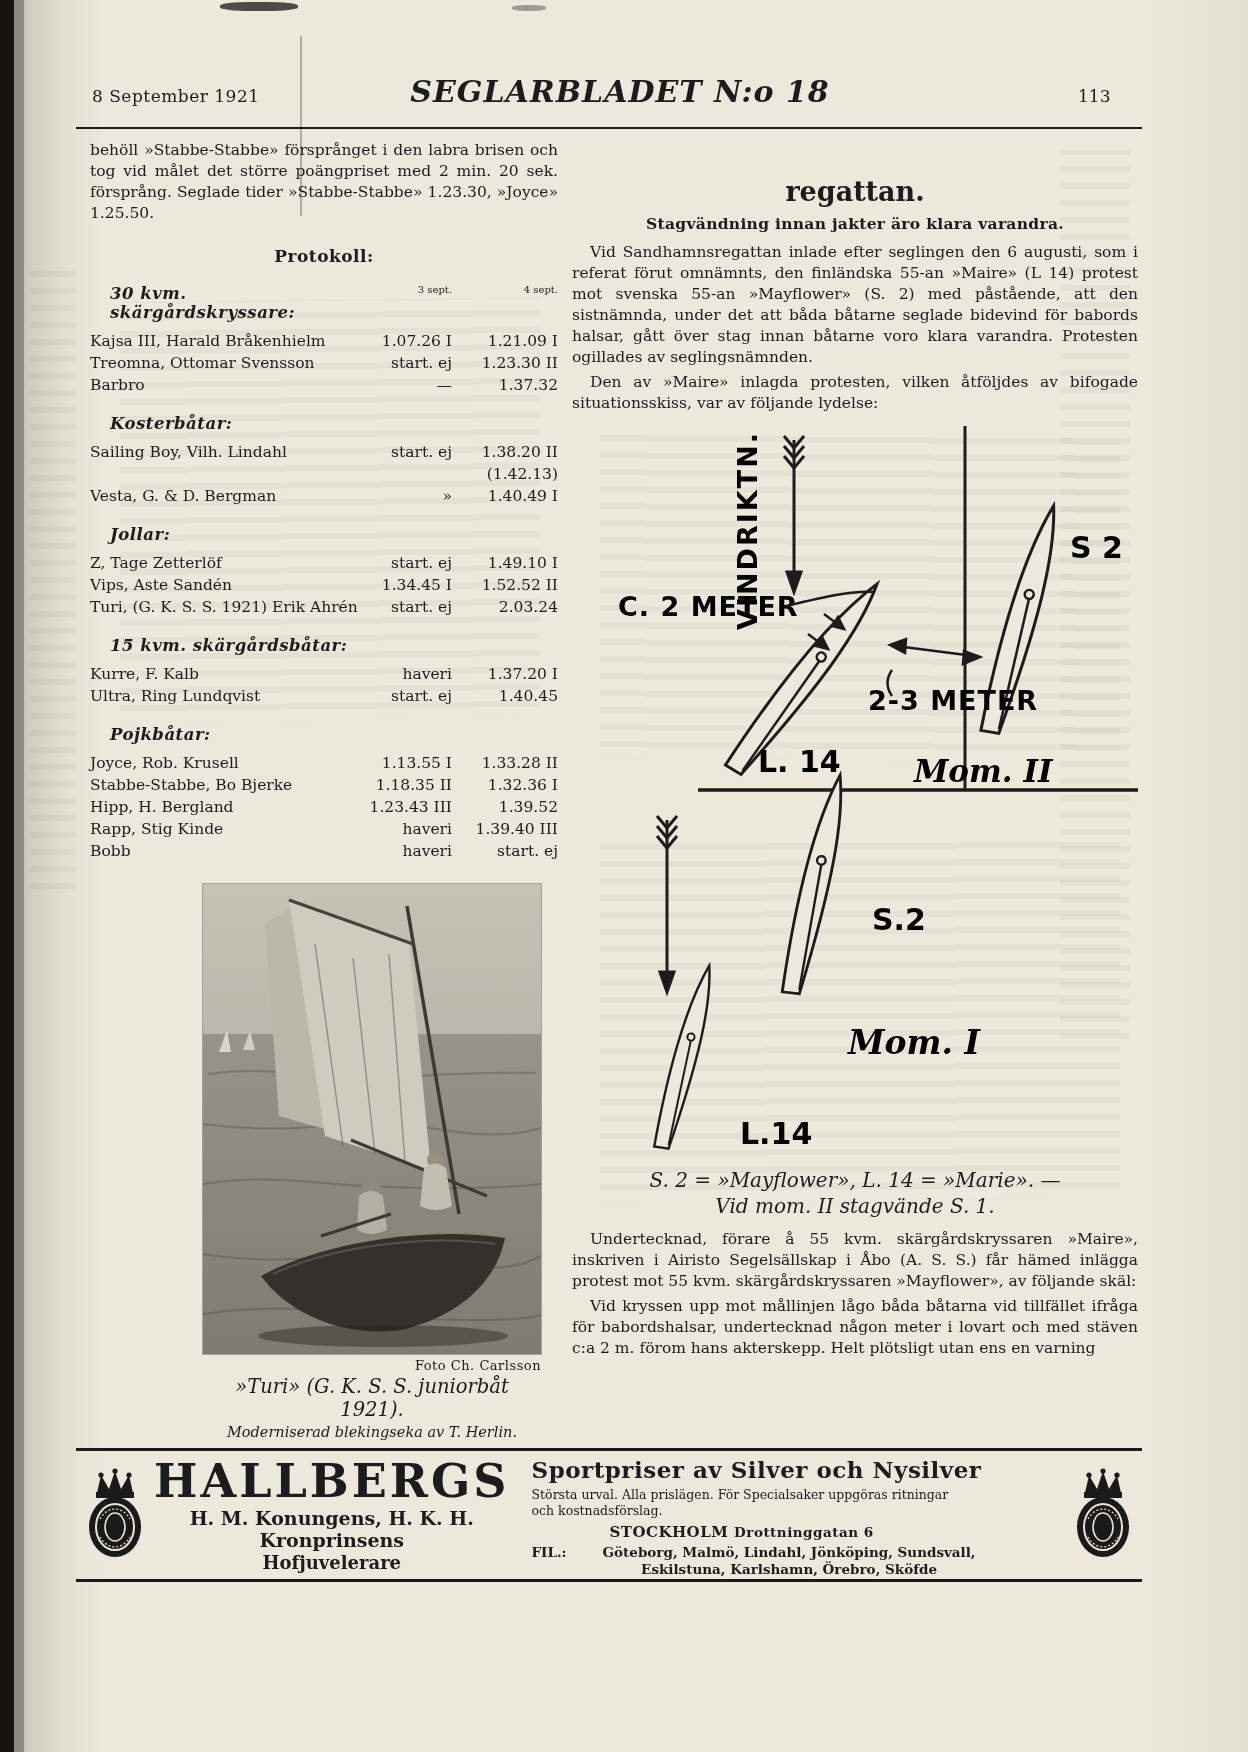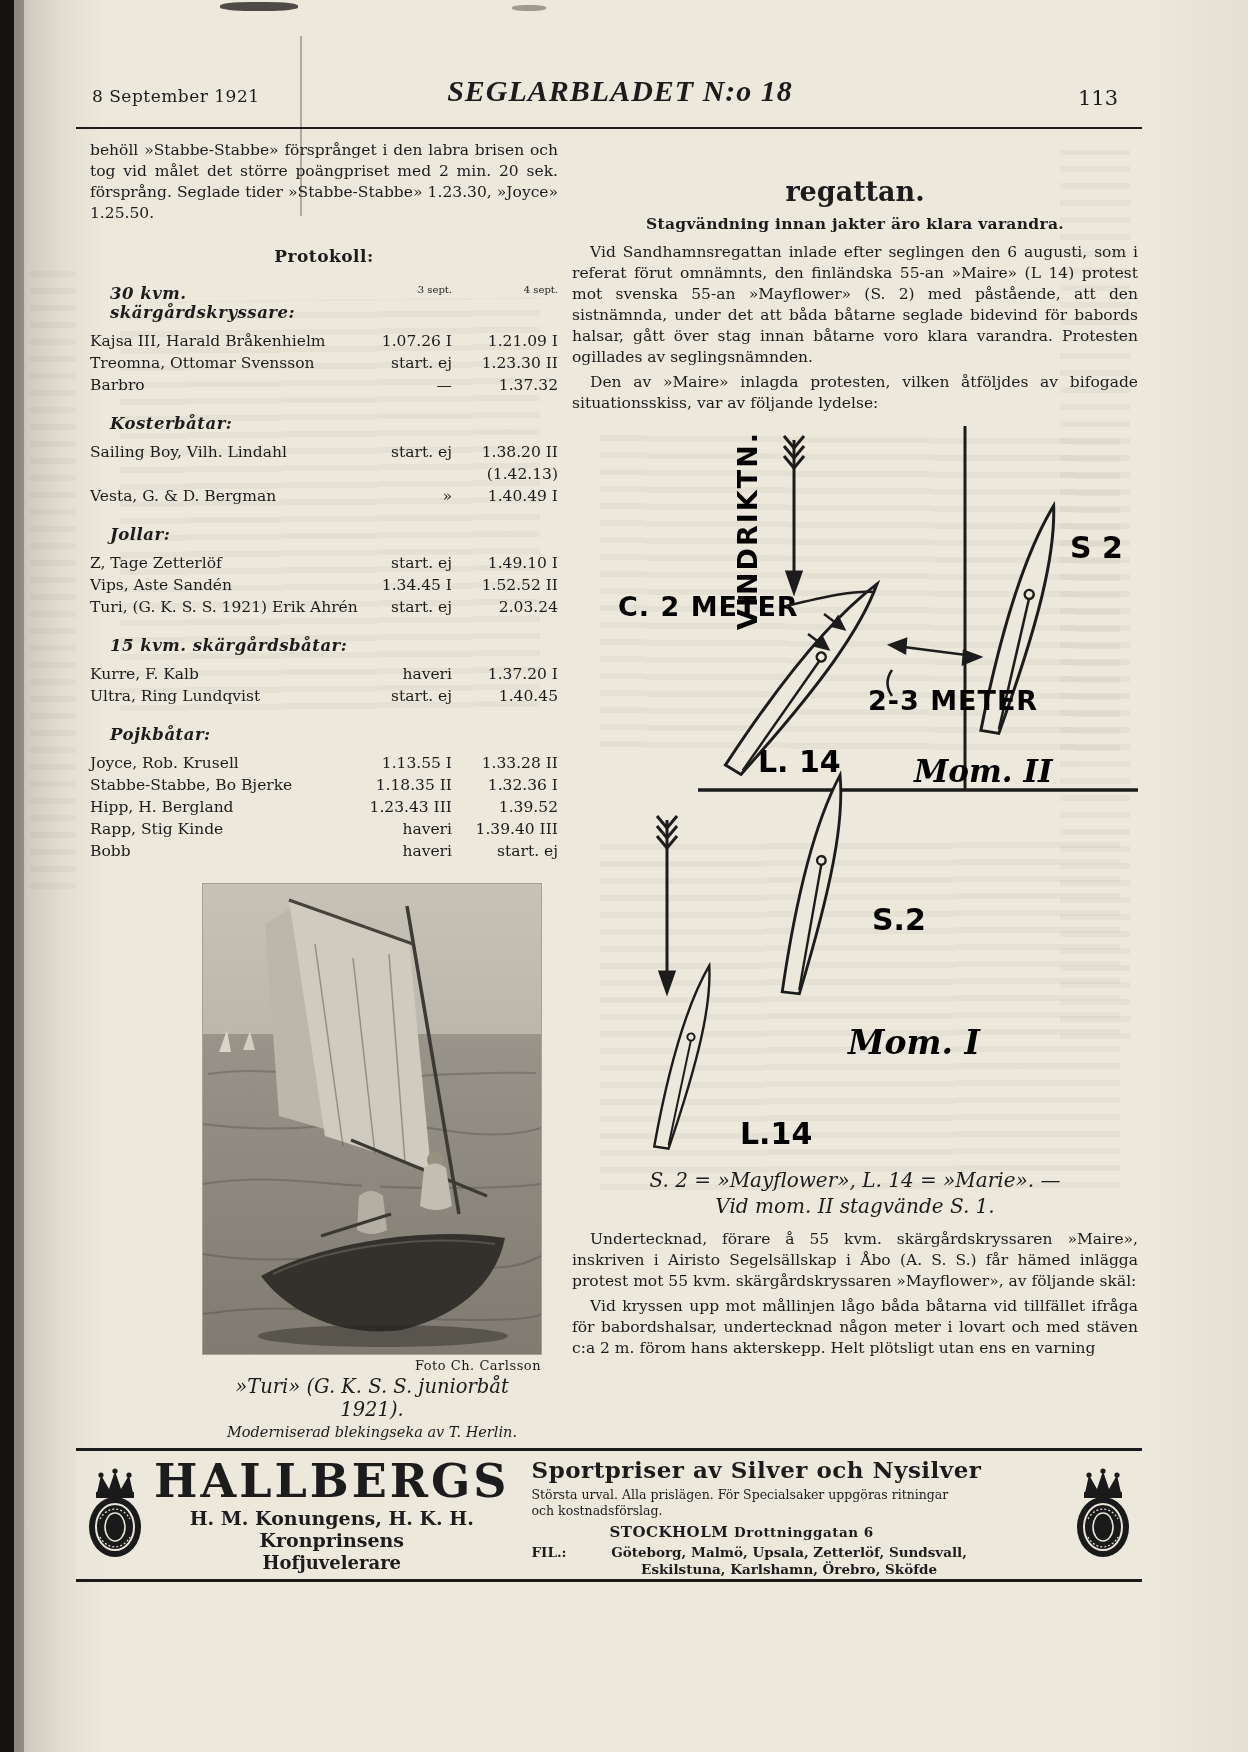--- a/index.html
+++ b/index.html
@@ -8,22 +8,22 @@
     font-family:"DejaVu Serif","Liberation Serif",serif;color:#1c1c1c;}
   .scan-strip{position:absolute;left:0;top:0;width:14px;height:1752px;background:#151310;}
   .scan-strip2{position:absolute;left:14px;top:0;width:10px;height:1752px;background:rgba(40,38,34,.35);}
   .topmark{position:absolute;background:rgba(25,23,20,.75);border-radius:40%;}
   .crease{position:absolute;left:300px;top:36px;width:2px;height:180px;background:rgba(60,55,48,.35);}
   .ghost{position:absolute;z-index:0;opacity:.55;
     background:repeating-linear-gradient(0deg,rgba(0,0,0,0) 0 11px,rgba(108,98,82,.10) 11px 17px);}
   
   .hdr-date{position:absolute;left:92px;top:86px;font-size:17px;letter-spacing:.5px;}
   .masthead{position:absolute;left:340px;top:74px;width:560px;text-align:center;font-size:30px;
-    font-style:italic;font-weight:bold;letter-spacing:1px;font-family:Liberation Serif, serif;}
-  .pageno{position:absolute;left:1078px;top:86px;font-size:21px;}
+    font-style:italic;font-weight:bold;letter-spacing:1px;}
+  .pageno{position:absolute;left:1078px;top:86px;font-size:17px;}
   .hdr-rule{position:absolute;left:76px;top:127px;width:1066px;height:2px;background:#1c1c1c;}
   
   .col{position:absolute;top:140px;z-index:1;}
   .col-left{left:90px;width:468px;}
   .col-right{left:572px;width:566px;}
   .body-p{font-size:15.5px;line-height:21px;text-align:justify;margin:0 0 4px 0;}
   .indent{text-indent:18px;}
   .protokoll{text-align:center;font-weight:bold;font-size:17px;margin:22px 0 10px 0;letter-spacing:.5px;}
   .rsection{margin-top:18px;}
   .rhead{display:flex;font-size:16.5px;margin-bottom:8px;}
@@ -350,21 +350,21 @@
     <div class="ad-right">
       <div class="ad-head">Sportpriser av Silver och Nysilver</div>
       <div class="ad-body">Största urval. Alla prislägen. För Specialsaker uppgöras ritningar och kostnadsförslag.</div>
       <div class="ad-city">
         <span>STOCKHOLM</span>
         <span class="ad-street">Drottninggatan 6</span>
       </div>
       <div class="ad-fil">
         <span>FIL.:</span>
         <span class="ad-fil-lines">
-          <span>Göteborg, Malmö, Upsala, Zetterlöf, Sundsvall,</span><br>
+          <span>Göteborg, Malmö, Lindahl, Jönköping, Sundsvall,</span><br>
           <span>Eskilstuna, Karlshamn, Örebro, Sköfde</span>
         </span>
       </div>
     </div>
     <div class="ad-logo">
       <svg width="64" height="92" viewBox="0 0 64 92">
         <polygon points="14,26 18,8 26,22 32,4 38,22 46,8 50,26" fill="#1a1a1a"></polygon>
         <circle cx="18" cy="8" r="2.6" fill="#1a1a1a"></circle>
           <circle cx="32" cy="4" r="2.6" fill="#1a1a1a"></circle>
           <circle cx="46" cy="8" r="2.6" fill="#1a1a1a"></circle>

